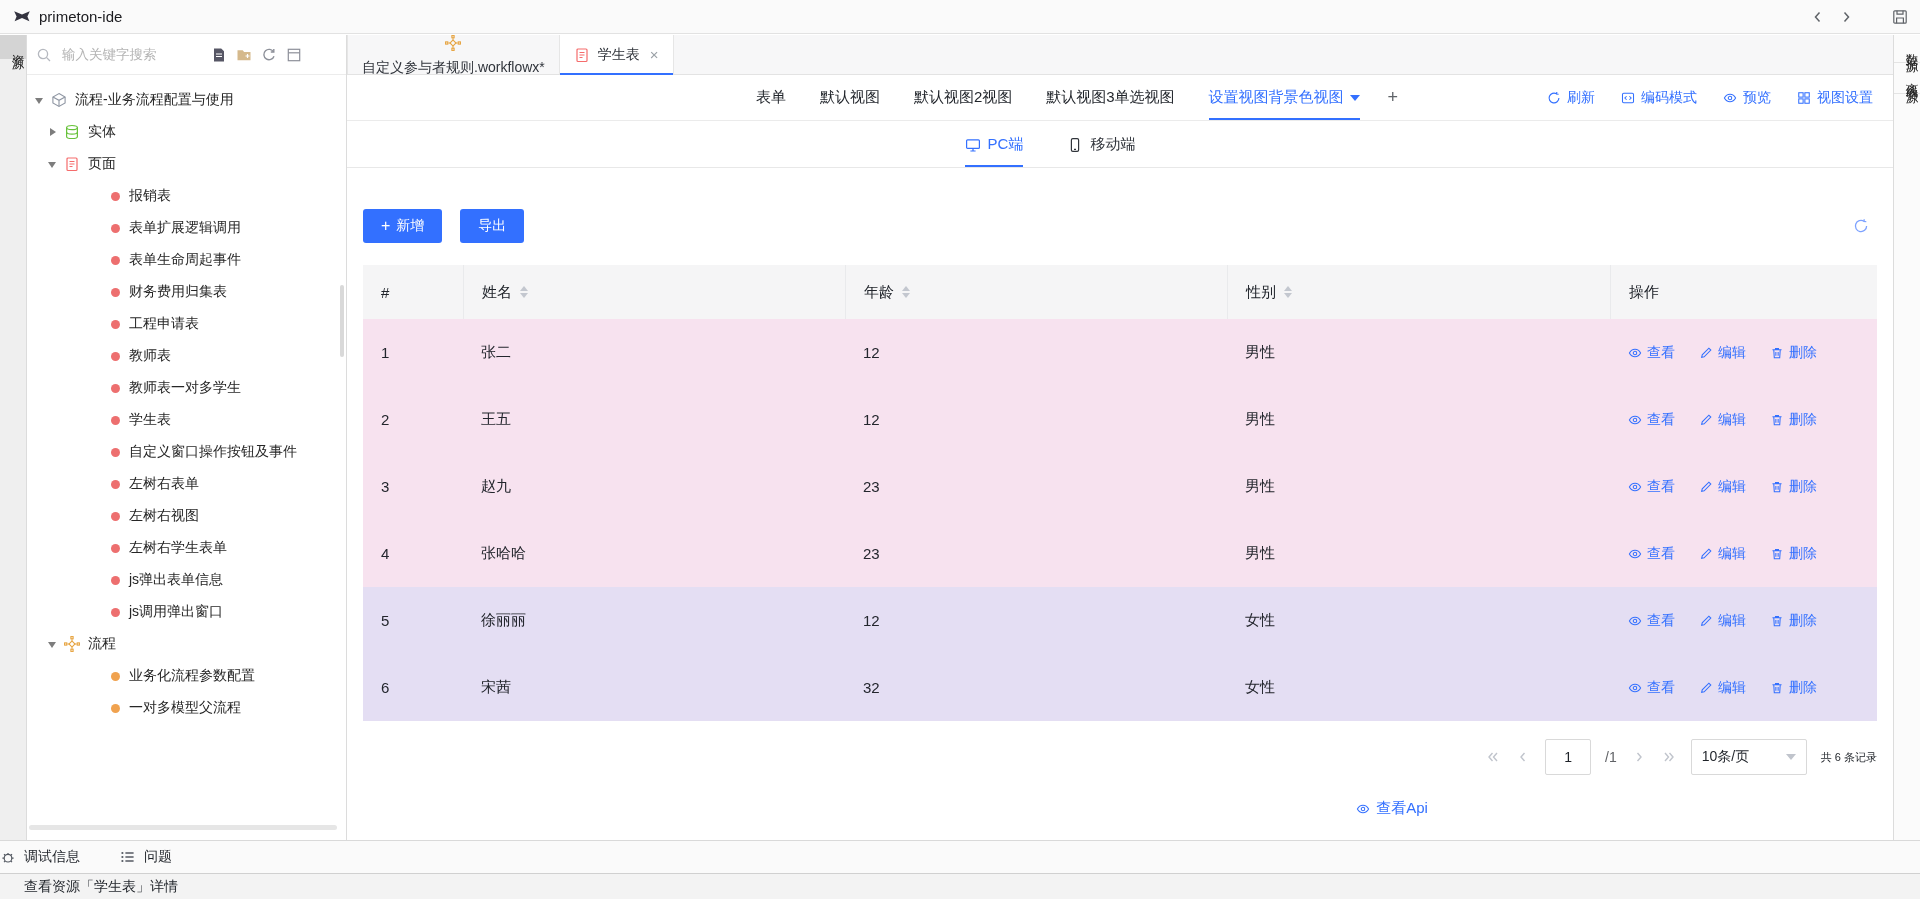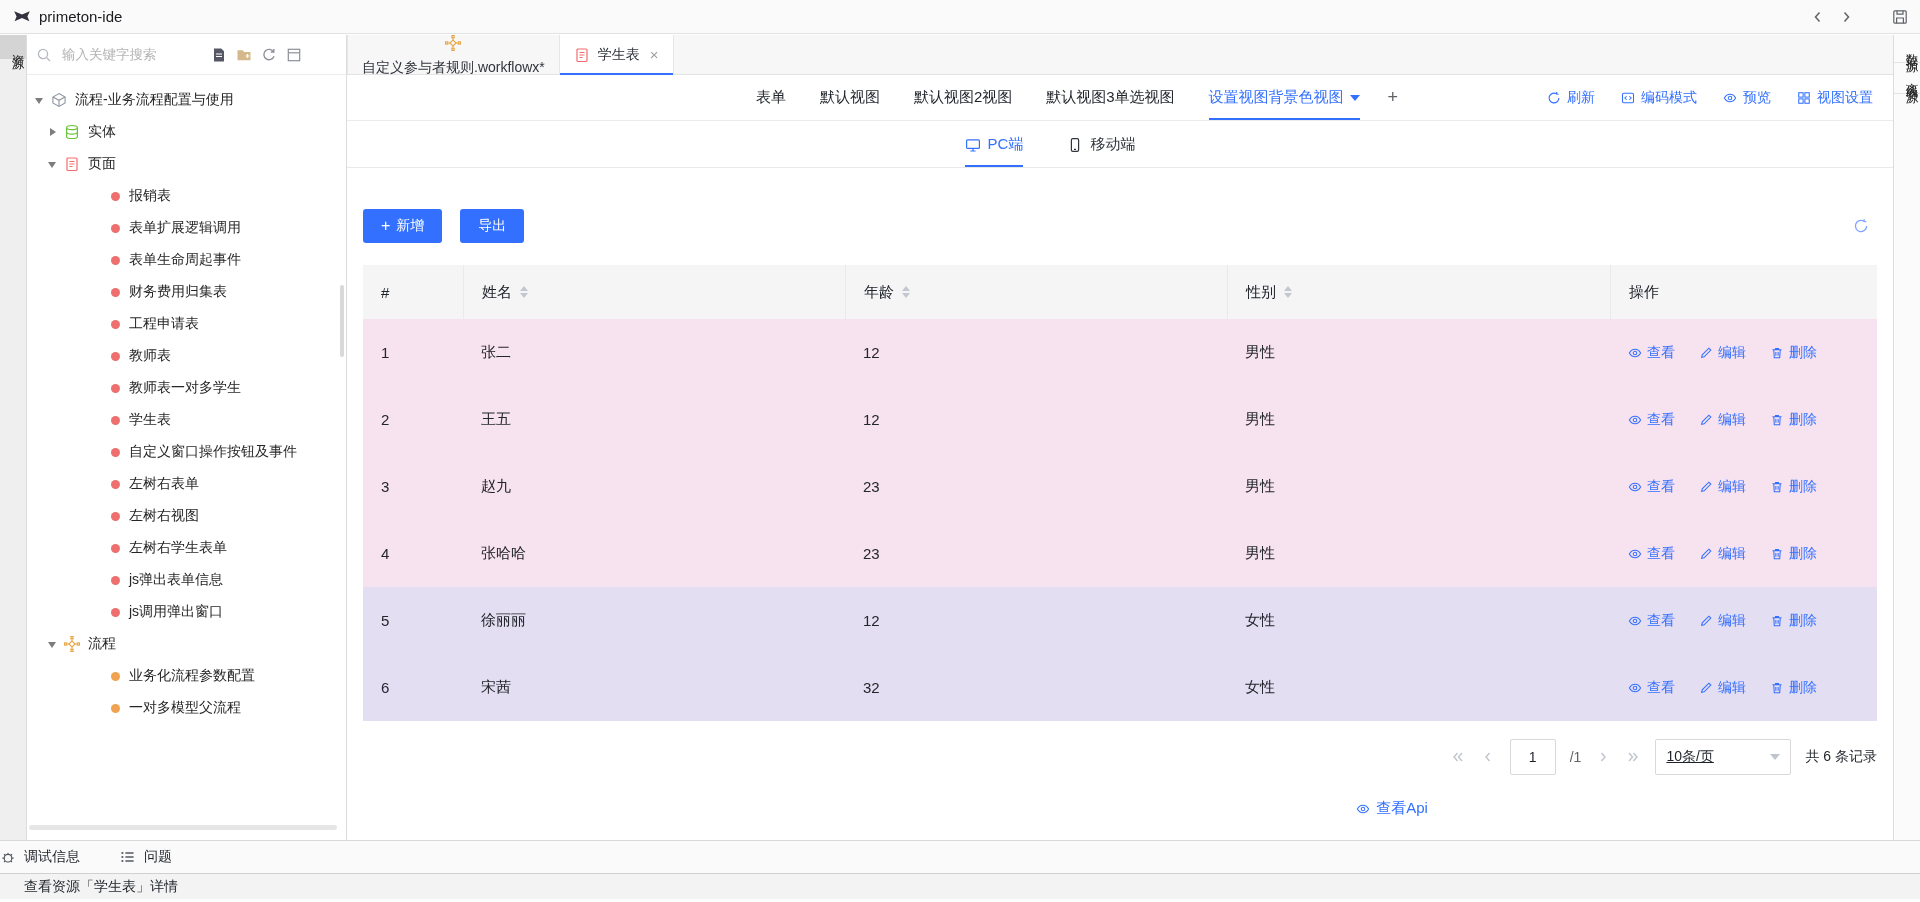--- a/index.html
+++ b/index.html
@@ -95,24 +95,24 @@
   .tr{height:67px;display:grid;grid-template-columns:100px 382px 382px 383px 1fr;align-items:center;}
   .td{padding-left:18px;font-size:15px;color:#23262d;}
   .td.actions{display:flex;gap:24px;align-items:center;}
   .alink{display:inline-flex;align-items:center;gap:5px;color:#3370ff;font-size:14px;}
 
   .pagination{margin:16px 16px 0 16px;height:40px;display:flex;justify-content:flex-end;align-items:center;gap:14px;}
   .pg-ic svg{width:16px;height:16px;display:block;}
   .page-box{width:46px;height:36px;border:1px solid #d9d9d9;border-radius:2px;background:#fff;
             display:flex;align-items:center;justify-content:center;font-size:14px;color:#1f2329;box-sizing:border-box;}
   .pg-total{font-size:14px;color:#606266;}
-  .size-select{width:136px;height:36px;border:1px solid #d9d9d9;border-radius:2px;background:#fff;
-               display:flex;align-items:center;padding:0 10px;box-sizing:border-box;font-size:14px;color:#1f2329;text-decoration:underline;}
+  .size-select{width:116px;height:36px;border:1px solid #d9d9d9;border-radius:2px;background:#fff;
+               display:flex;align-items:center;padding:0 10px;box-sizing:border-box;font-size:14px;color:#1f2329;}
   .size-select .scaret{margin-left:auto;width:0;height:0;border-left:5px solid transparent;border-right:5px solid transparent;border-top:6px solid #c0c4cc;}
-  .records{font-size:14px;color:#1f2329;}
+  .records{font-size:11px;color:#1f2329;}
 
   .api-row{margin-top:22px;display:flex;justify-content:center;transform:translateX(272px);}
   .api-link{display:inline-flex;align-items:center;gap:6px;color:#3370ff;font-size:15px;}
 
   
   .bottombar{position:absolute;left:0;right:0;top:840px;height:33px;background:#fafafa;
              border-top:1px solid #d9d9d9;display:flex;align-items:center;gap:40px;box-sizing:border-box;}
   .bitem{display:flex;align-items:center;gap:8px;font-size:14px;color:#1f2329;}
   .statusbar{position:absolute;left:0;right:0;top:873px;height:26px;background:#f3f3f3;
              border-top:1px solid #d0d0d0;display:flex;align-items:center;padding-left:24px;

